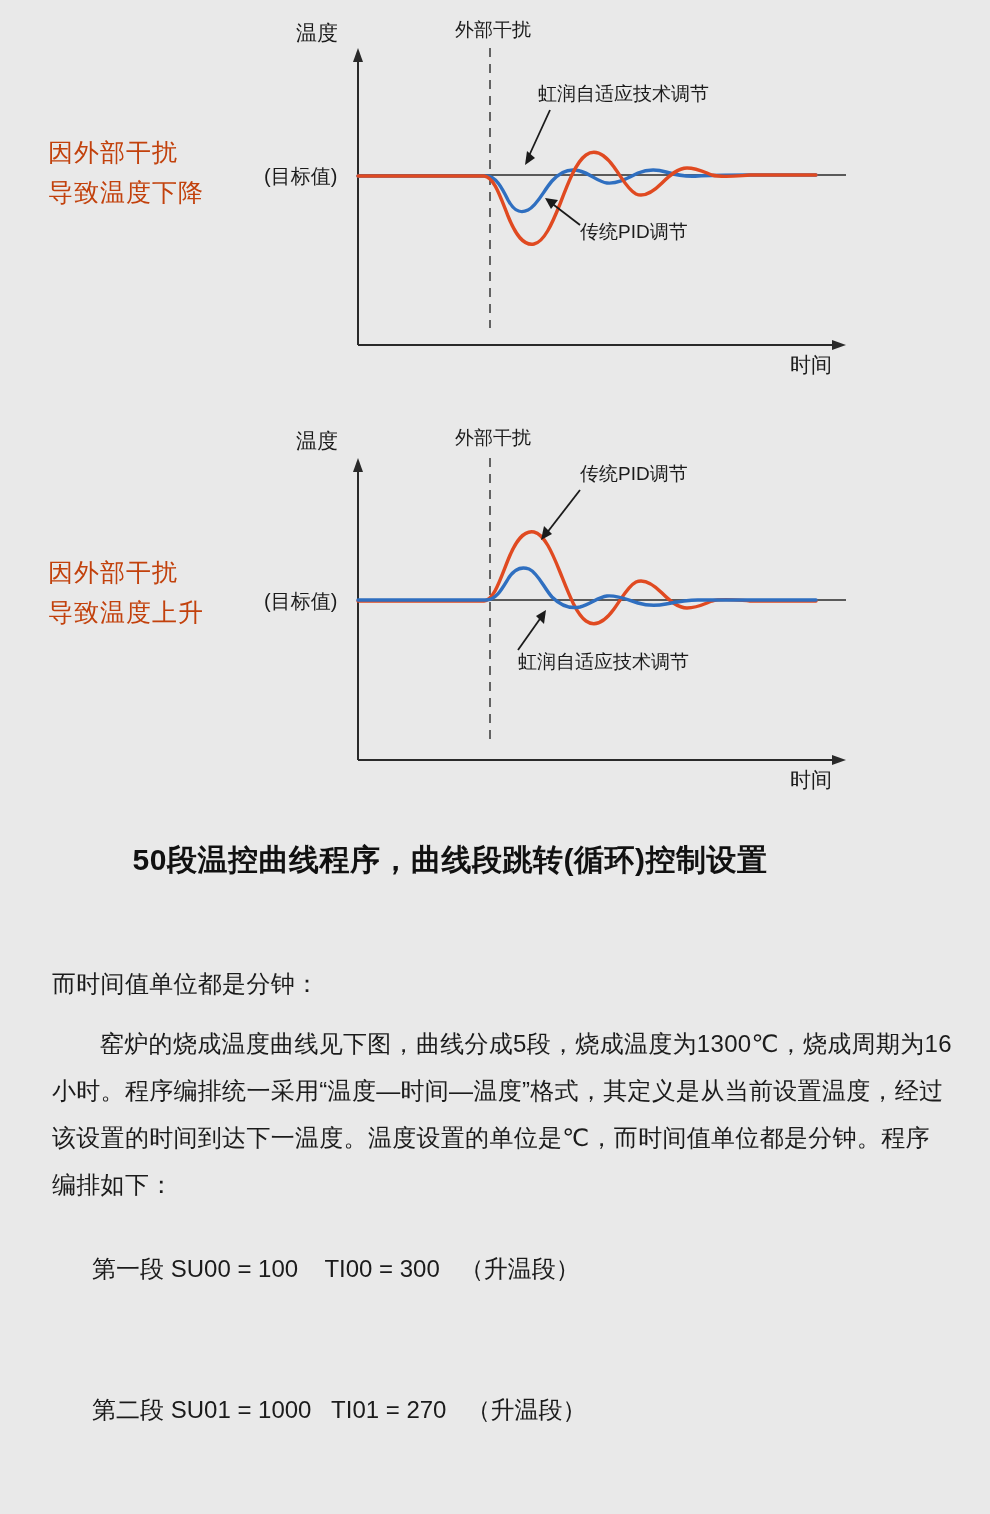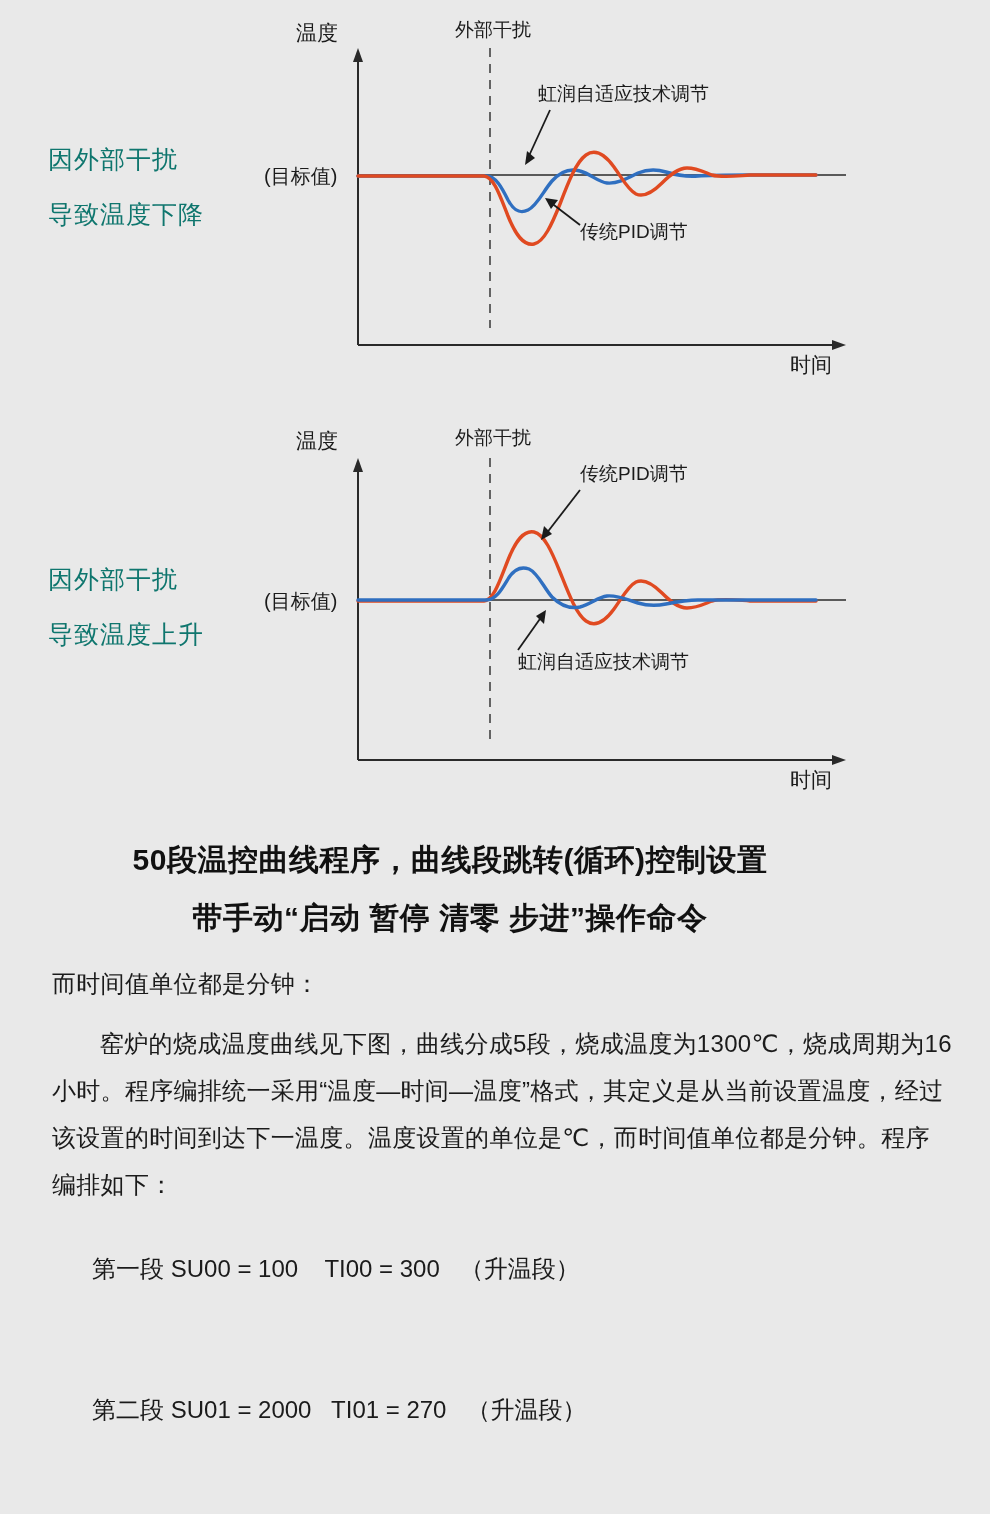--- a/index.html
+++ b/index.html
@@ -26,22 +26,22 @@
     position: absolute;
     left: 0;
     width: 990px;
   }
   #chart-block-1 { top: 0; height: 400px; }
   #chart-block-2 { top: 400px; height: 410px; }
 
   .side-caption {
     position: absolute;
     font-size: 25px;
-    line-height: 55px;
-    color: #0f766e;
+    line-height: 40px;
+    color: #c2410c;
     letter-spacing: 1px;
     white-space: pre-line;
   }
   #caption-1 { left: 48px; top: 132px; }
   #caption-2 { left: 48px; top: 152px; }
 
   .chart-svg {
     position: absolute;
     left: 250px;
     top: 10px;
@@ -173,31 +173,30 @@
       <text x="46" y="38" font-size="21">温度</text>
       <text x="540" y="377" font-size="21">时间</text>
       <text x="14" y="198" font-size="20">(目标值)</text>
       <text x="205" y="34" font-size="19">外部干扰</text>
       <text x="330" y="70" font-size="19">传统PID调节</text>
       <text x="268" y="258" font-size="19">虹润自适应技术调节</text>
     </svg>
   </div>
 
   <div class="headline" id="headline-1">50段温控曲线程序，曲线段跳转(循环)控制设置</div>
-  <div class="headline" id="headline-2">带手动“启动 暂停 清零 步进”操作命令</div>
 
   <div class="body-text" id="case-title">而时间值单位都是分钟：</div>
   <div class="body-text" id="case-para">窑炉的烧成温度曲线见下图，曲线分成5段，烧成温度为1300℃，烧成周期为16小时。程序编排统一采用“温度—时间—温度”格式，其定义是从当前设置温度，经过该设置的时间到达下一温度。温度设置的单位是℃，而时间值单位都是分钟。程序编排如下：</div>
 
   <div class="program-list">
     <div class="program-row">
       <span>第一段</span><span> </span><span>SU00 = 100</span><span>    </span><span>TI00 = 300</span><span>   </span><span>（升温段）</span>
     </div>
     <div class="program-row">
-      <span>第二段</span><span> </span><span>SU01 = 2000</span><span>   </span><span>TI01 = 270</span><span>   </span><span>（升温段）</span>
+      <span>第二段</span><span> </span><span>SU01 = 1000</span><span>   </span><span>TI01 = 270</span><span>   </span><span>（升温段）</span>
     </div>
     <div class="program-row">
       
     </div>
 
   </div>
 
 </div>
 
 </body></html>

